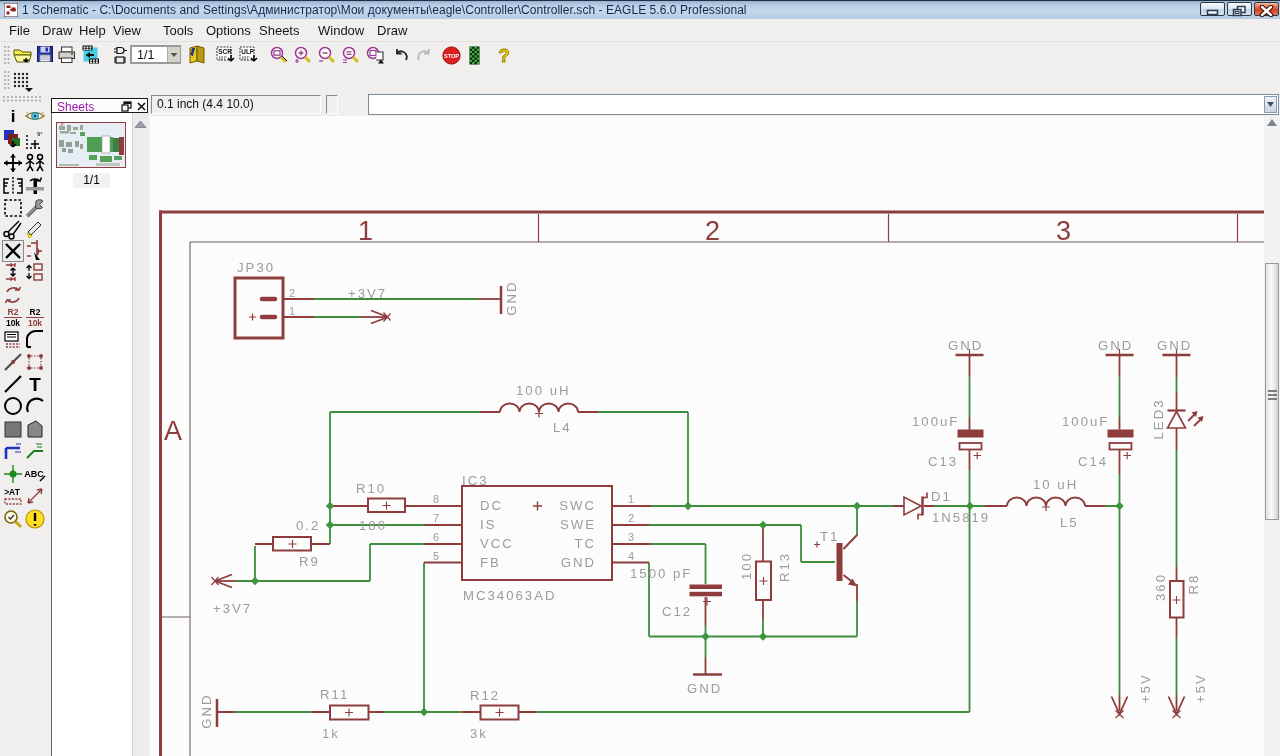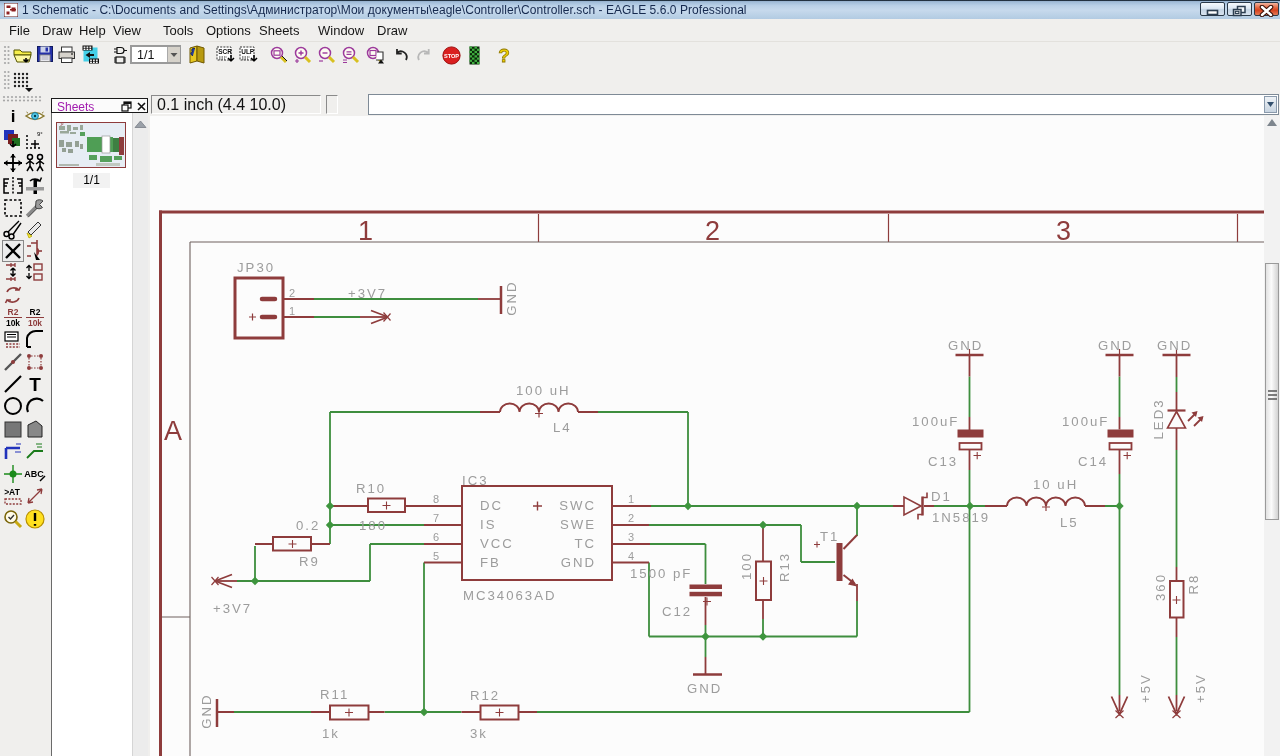--- a/index.html
+++ b/index.html
@@ -14,21 +14,21 @@
 #tb1{position:absolute;left:0;top:42px;width:1280px;height:26px;background:#f0efed;}
 #tb2{position:absolute;left:0;top:68px;width:1280px;height:25px;background:#f0efed;}
 .ticon{position:absolute;}
 #palette{position:absolute;left:0;top:93px;width:47px;height:663px;background:#f0efed;}
 .pcell{position:absolute;width:22px;height:22px;}
 #sheetspanel{position:absolute;left:47px;top:93px;width:103px;height:663px;background:#f0efed;}
 #sheethdr{position:absolute;left:4px;top:5px;width:97px;height:15px;background:#fbfbfb;border:1px solid #1a1a1a;box-sizing:border-box;}
 #sheethdr .htxt{position:absolute;left:5px;top:1px;font-size:12px;color:#a21caf;}
 #sheetlist{position:absolute;left:4px;top:20px;width:97px;height:643px;background:#ffffff;border-left:1px solid #6a6a6a;border-right:1px solid #6a6a6a;box-sizing:border-box;}
 #coordbar{position:absolute;left:150px;top:93px;width:1130px;height:23px;background:#f0efed;}
-#coordbox{position:absolute;left:1px;top:2px;width:170px;height:19px;background:#f0efed;border-top:1px solid #8a8a8a;border-left:1px solid #8a8a8a;border-bottom:1px solid #fff;border-right:1px solid #fff;box-sizing:border-box;font-size:16px;color:#111;padding-left:5px;line-height:17px;}
+#coordbox{position:absolute;left:1px;top:2px;width:170px;height:19px;background:#f0efed;border-top:1px solid #8a8a8a;border-left:1px solid #8a8a8a;border-bottom:1px solid #fff;border-right:1px solid #fff;box-sizing:border-box;font-size:12px;color:#111;padding-left:5px;line-height:17px;}
 #splitbox{position:absolute;left:176px;top:2px;width:12px;height:19px;border-top:1px solid #8a8a8a;border-left:1px solid #8a8a8a;border-bottom:1px solid #fff;border-right:1px solid #fff;box-sizing:border-box;background:#f0efed;}
 #cmdinput{position:absolute;left:218px;top:1px;width:911px;height:21px;background:#fff;border:1px solid #7e8a96;box-sizing:border-box;}
 #canvas{position:absolute;left:150px;top:116px;width:1114px;height:640px;background:#fcfcfc;}
 #vscroll{position:absolute;left:1264px;top:116px;width:16px;height:640px;background:#f2f2f2;}
 #vthumb{position:absolute;left:1px;top:147px;width:14px;height:257px;background:linear-gradient(90deg,#e2e2e2 0%,#fbfbfb 45%,#d2d2d2 100%);border:1px solid #9a9a9a;box-sizing:border-box;}
 svg text{font-family:"Liberation Sans",sans-serif;}
 </style>
 </head>
 <body>
 <div id="titlebar">

